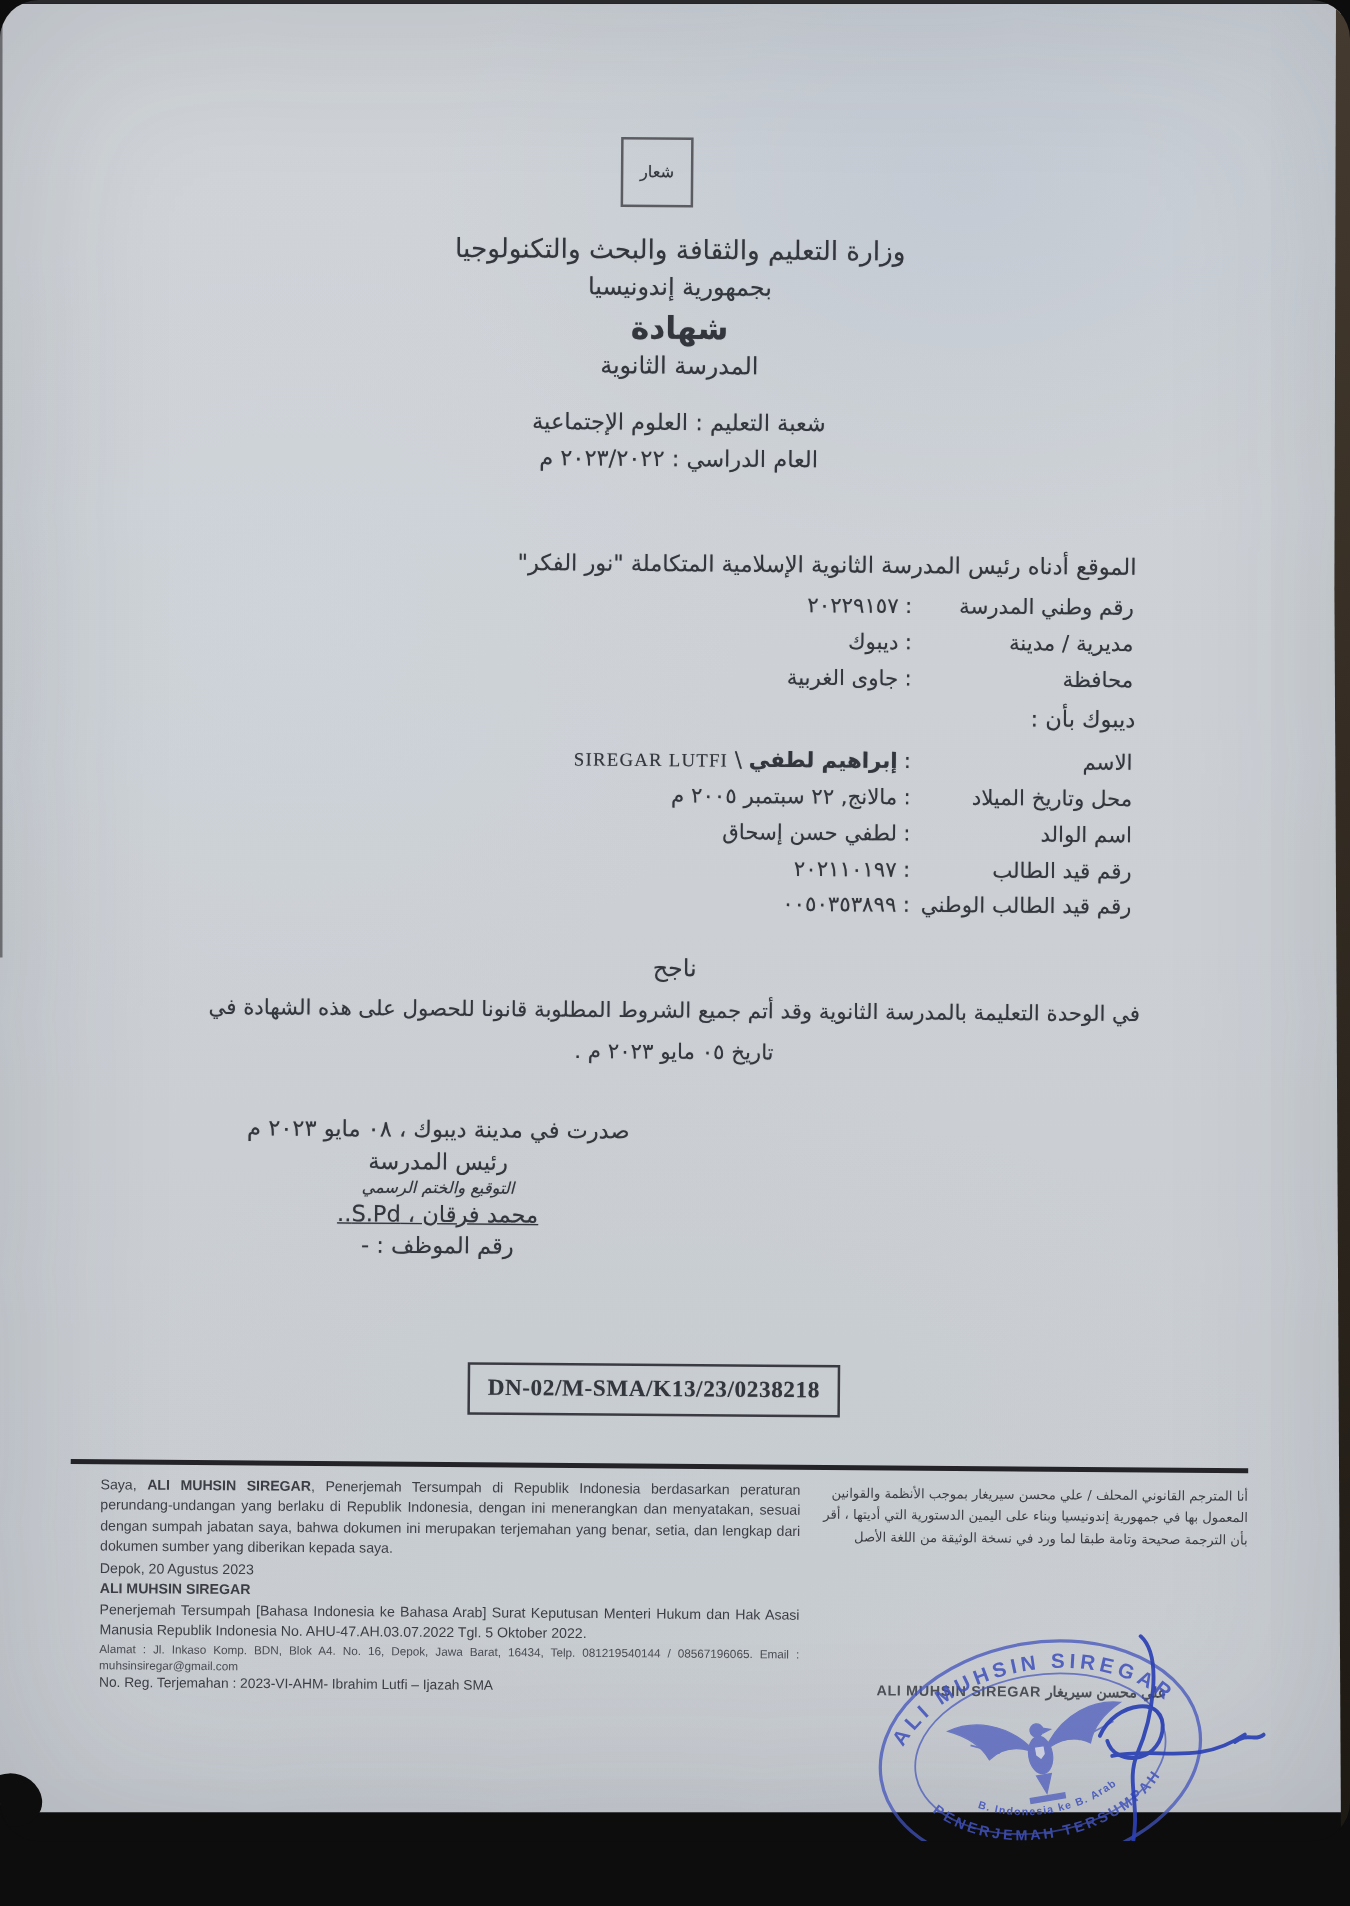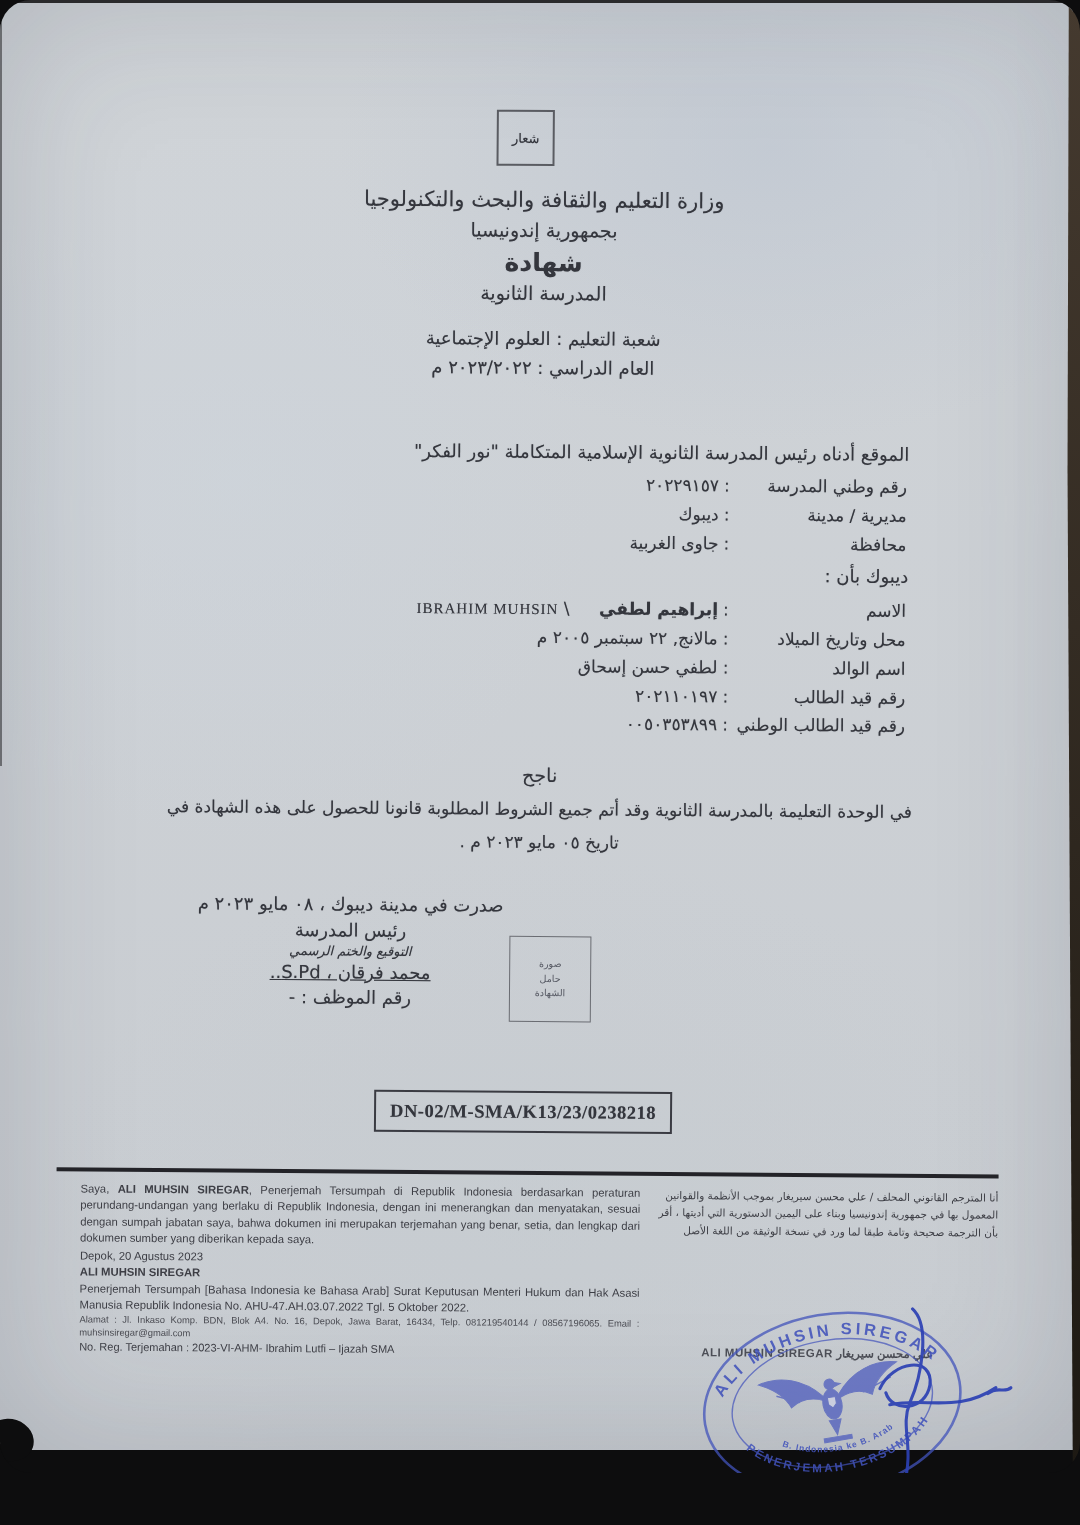--- a/index.html
+++ b/index.html
@@ -31,21 +31,21 @@
   .hdr .l3{font-size:25px;font-weight:bold;margin-top:7px;}
   .hdr .l4{font-size:19px;margin-top:5px;}
   .prog{left:140px;top:328px;width:800px;text-align:center;font-size:18px;}
   .prog .l2{margin-top:8px;}
 
   .intro{right:173px;top:441px;font-size:18px;text-align:right;}
   .kvrow{right:175px;width:640px;display:flex;direction:rtl;font-size:17px;}
   .kvrow .lbl{flex:0 0 172px;white-space:nowrap;}
   .kvrow .sep{flex:0 0 16px;text-align:center;}
   .kvrow .val{flex:1;white-space:nowrap;}
-  .bold-ar{font-weight:bold;margin-left:24px;}
+  .bold-ar{font-weight:bold;}
   .latin-name{font-family:"Liberation Serif",serif;font-size:15px;letter-spacing:1px;}
 
   .certify{right:173px;top:563px;font-size:18px;}
   .result-word{left:140px;top:764px;width:800px;text-align:center;font-size:19px;}
   .rp1{left:90px;top:799px;width:900px;text-align:center;font-size:17px;white-space:nowrap;}
   .rp2{left:140px;top:832px;width:800px;text-align:center;font-size:17px;}
 
   .issued{left:128px;top:895px;width:448px;text-align:center;}
   .issued .l1{font-size:18px;}
   .issued .l2{font-size:18px;margin-top:5px;}
@@ -125,21 +125,21 @@
       <span class="lbl">محافظة</span>
       <span class="sep">:</span>
       <span class="val">جاوى الغربية</span>
     </div>
 
     <div class="abs certify ar ink">ديبوك بأن :</div>
 
     <div class="abs kvrow ar ink" style="top:598px;">
       <span class="lbl">الاسم</span>
       <span class="sep">:</span>
-      <span class="val"><span class="bold-ar">إبراهيم لطفي</span> <span>\</span> <span class="latin-name">IBRAHIM MUHSIN</span></span>
+      <span class="val"><span class="bold-ar">إبراهيم لطفي</span> <span>\</span> <span class="latin-name">SIREGAR LUTFI</span></span>
     </div>
     <div class="abs kvrow ar ink" style="top:627px;">
       <span class="lbl"></span>
 
     </div>
     <div class="abs kvrow ar ink" style="top:627px;">
       <span class="lbl">محل وتاريخ الميلاد</span>
       <span class="sep">:</span>
       <span class="val">مالانج, ٢٢ سبتمبر ٢٠٠٥ م</span>
     </div>
@@ -164,25 +164,20 @@
     <div class="abs rp2 ar ink">تاريخ ٠٥ مايو ٢٠٢٣ م .</div>
 
     <div class="abs issued ar ink">
       <div class="l1">صدرت في مدينة ديبوك ، ٠٨ مايو ٢٠٢٣ م</div>
       <div class="l2">رئيس المدرسة</div>
       <div class="l3">التوقيع والختم الرسمي</div>
       <div class="l4">محمد فرقان ، S.Pd..</div>
       <div class="l5">رقم الموظف  : -</div>
     </div>
 
-    <div class="abs photo-box ar">
-      <span>صورة</span>
-      <span>حامل</span>
-      <span>الشهادة</span>
-    </div>
 
     <div class="abs dn-box">
       <span class="serif ink">DN-02/M-SMA/K13/23/0238218</span>
     </div>
 
     <div class="abs sepline"></div>
 
     <div class="abs indo lat">
       <div><span>Saya, </span><span class="nm">ALI MUHSIN SIREGAR</span><span>, Penerjemah Tersumpah di Republik Indonesia berdasarkan peraturan perundang-undangan yang berlaku di Republik Indonesia, dengan ini menerangkan dan menyatakan, sesuai dengan sumpah jabatan saya, bahwa dokumen ini merupakan terjemahan yang benar, setia, dan lengkap dari dokumen sumber yang diberikan kepada saya.</span></div>
       <div class="pd">Depok, 20 Agustus 2023</div>

